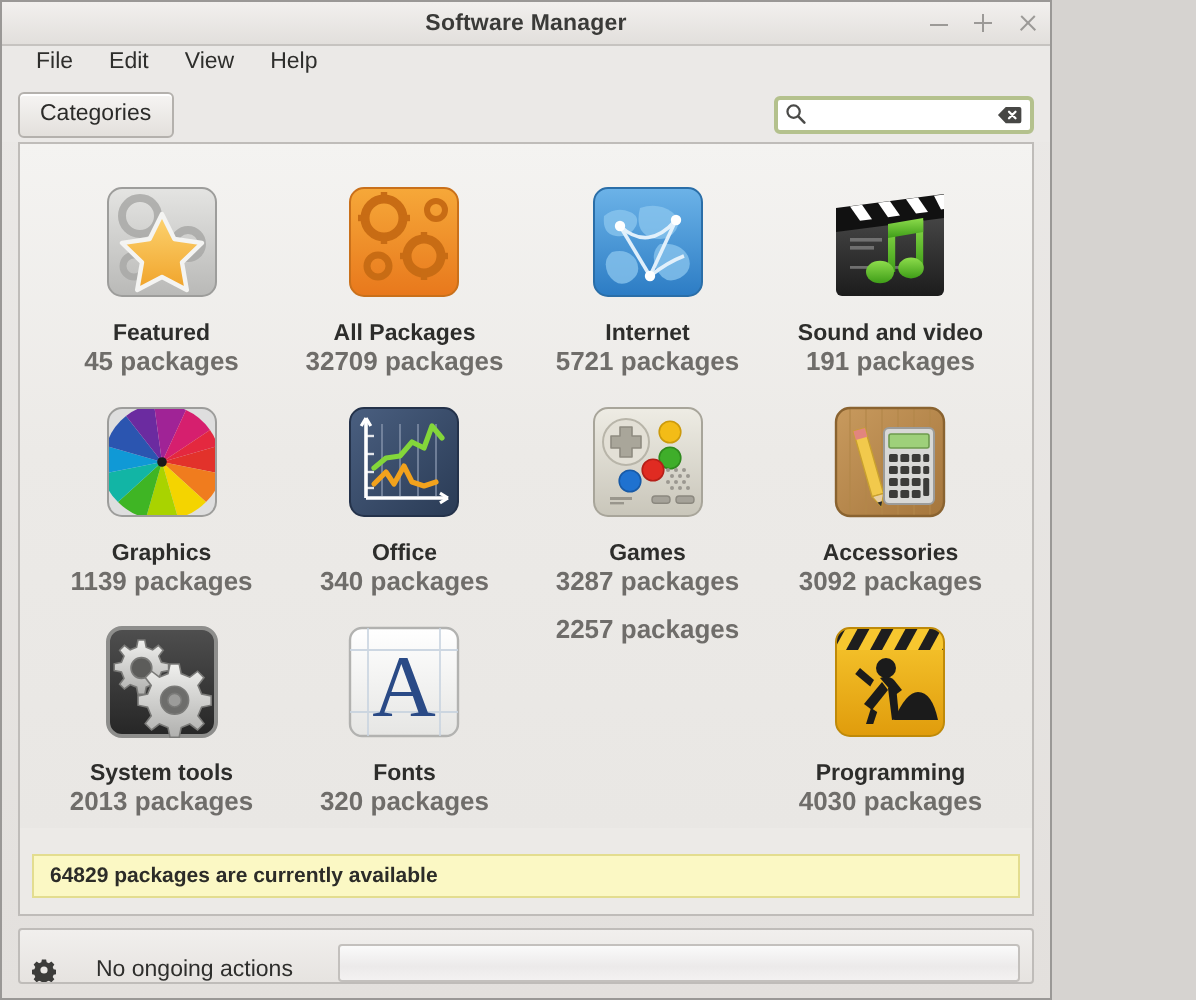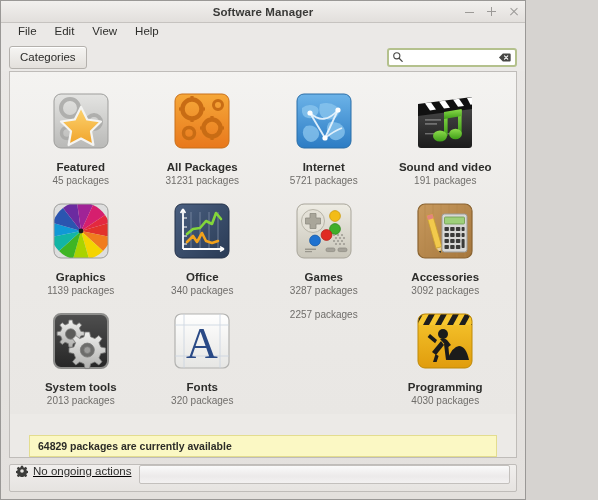--- a/index.html
+++ b/index.html
@@ -96,51 +96,50 @@
   .cat{
     display:flex;flex-direction:column;align-items:center;cursor:default;
   }
   .cat .iconbox{width:68px;height:68px;position:relative;}
   .cat .iconbox svg{display:block;width:68px;height:68px;}
   .cat .nm{
     margin-top:5px;font-size:11.5px;font-weight:bold;color:#2d2d2b;
     text-align:center;line-height:12.5px;max-width:100px;
   }
   .cat .cnt{
-    margin-top:1px;font-size:10px;color:#6f6d6a;text-align:center;line-height:11px;
+    margin-top:1px;font-size:13px;color:#6f6d6a;text-align:center;line-height:11px;font-weight:bold;
   }
   
   .noticewrap{
     flex:0 0 44px;margin:0 8px;
     background:#eceae7;
     border:1px solid #bfbcb9;
     border-top:none;
-    display:flex;align-items:flex-end;
-    padding:4px 19px 0;
+    display:flex;align-items:center;
+    padding:4px 6px 0;
     box-sizing:border-box;
   }
   .notice{
     width:100%;
     background:#fbf8c4;
     border:1px solid #e3dd8f;
     color:#2c2c28;
     font-size:10.5px;font-weight:bold;
     padding:4px 8px;
     box-sizing:border-box;
   }
   
   .statusbar{
     flex:0 0 28px;margin:6px 8px 7px;
     background:linear-gradient(#f1efed,#e6e3e0);
     border:1px solid #bfbcb9;
     border-radius:2px;
-    display:flex;align-items:flex-start;
-    padding:0 6px;gap:5px;
+    display:flex;align-items:flex-end;
+    padding:0 6px;gap:20px;
     box-sizing:border-box;
-    text-decoration:underline;
   }
   .statusbar .gear{width:12px;height:12px;flex:0 0 12px;}
   .statusbar .stxt{font-size:11.5px;color:#2e2e2c;white-space:nowrap;}
   .progress{
     flex:1 1 auto;height:17px;margin-left:3px;
     background:linear-gradient(#fafafa,#eceaea 60%,#f3f1f1);
     border:1px solid #c3c0bd;border-radius:2px;
   }
 </style>
 </head>
@@ -238,21 +237,21 @@
               <rect x="11" y="19.4" width="5" height="3.2"></rect>
                 <rect x="32" y="19.4" width="5" height="3.2"></rect>
               <rect x="42.4" y="28" width="3.2" height="4.5"></rect>
                 <rect x="42.4" y="47.5" width="3.2" height="4.5"></rect>
               <rect x="32" y="38.4" width="4.5" height="3.2"></rect>
                 <rect x="51.5" y="38.4" width="4.5" height="3.2"></rect>
             </g>
           </svg>
         </div>
         <div class="nm">All Packages</div>
-        <div class="cnt">31231 packages</div>
+        <div class="cnt">32709 packages</div>
       </div>
 
       <div class="cat">
         <div class="iconbox">
           <svg viewBox="0 0 68 68">
             <defs>
               <linearGradient id="gNet" x1="0" y1="0" x2="0" y2="1">
                 <stop offset="0" stop-color="#6cb3e8"></stop>
                   <stop offset="1" stop-color="#2c7cc4"></stop>
               </linearGradient>

